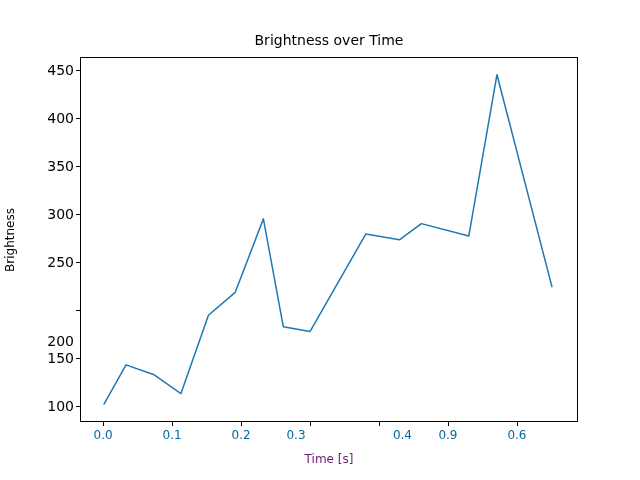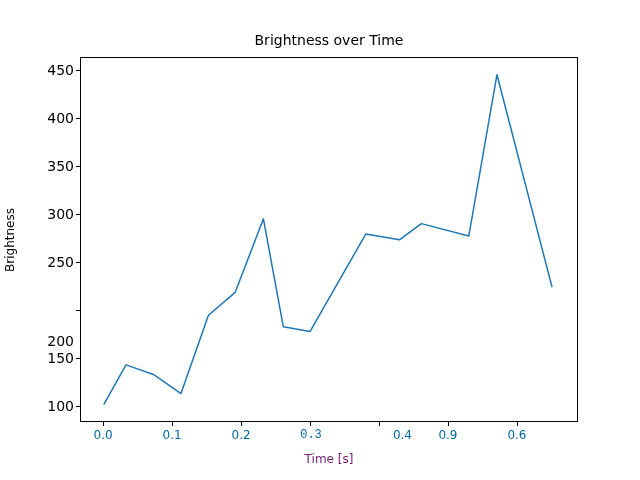--- a/index.html
+++ b/index.html
@@ -140,21 +140,21 @@
       <div class="ytick" style="top: 117.945px;">400</div>
       <div class="ytick-mark" style="top: 117.945px;"></div>
       <div class="ytick" style="top: 69.9569px;">450</div>
       <div class="ytick-mark" style="top: 69.9569px;"></div>
       <div class="xtick" style="left: 103.107px;">0.0</div>
       <div class="xtick-mark" style="left: 103.107px;"></div>
       <div class="xtick" style="left: 172.082px;">0.1</div>
       <div class="xtick-mark" style="left: 172.082px;"></div>
       <div class="xtick" style="left: 241.057px;">0.2</div>
       <div class="xtick-mark" style="left: 241.057px;"></div>
-      <div class="xtick" style="left: 311px; font-family: Liberation Mono, monospace;">0.3</div>
+      <div class="xtick" style="left: 296px;">0.3</div>
       <div class="xtick-mark" style="left: 310.032px;"></div>
       <div class="xtick" style="left: 382px; text-align: right;">0.4</div>
       <div class="xtick-mark" style="left: 379.007px;"></div>
       <div class="xtick" style="left: 447.982px;">0.9</div>
       <div class="xtick-mark" style="left: 447.982px;"></div>
       <div class="xtick" style="left: 516.957px;">0.6</div>
       <div class="xtick-mark" style="left: 516.957px;"></div>
     </div>
 
   <div id="axes">

